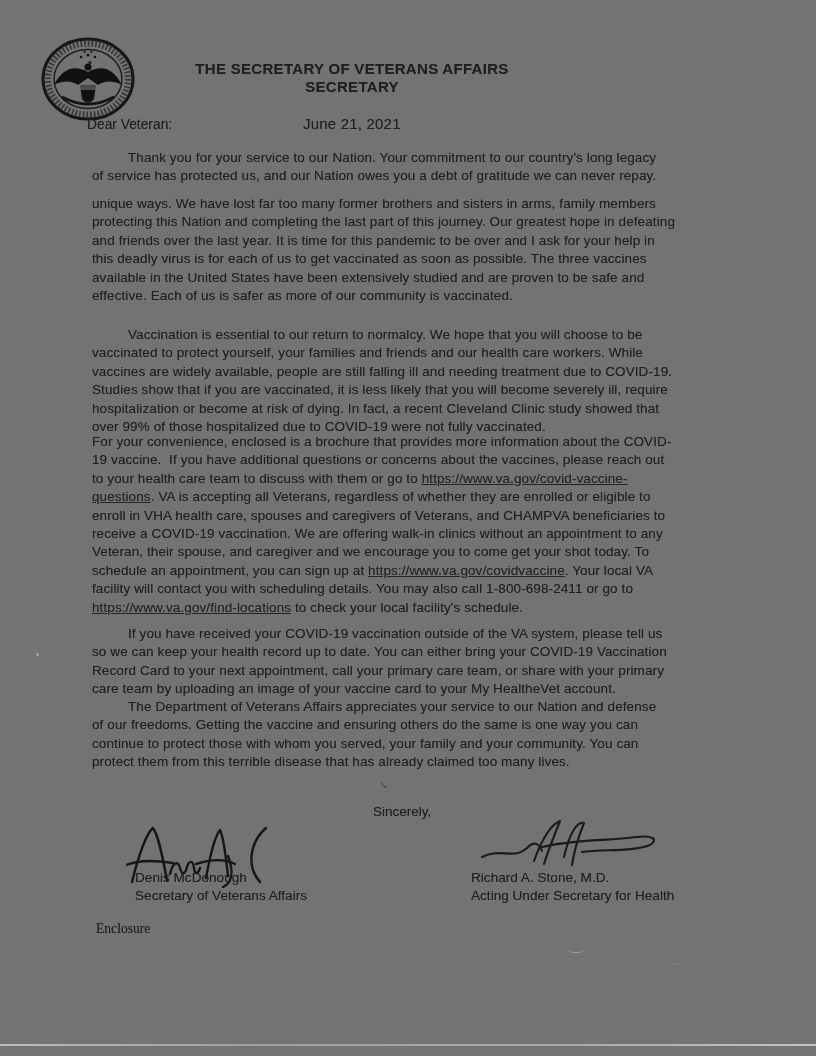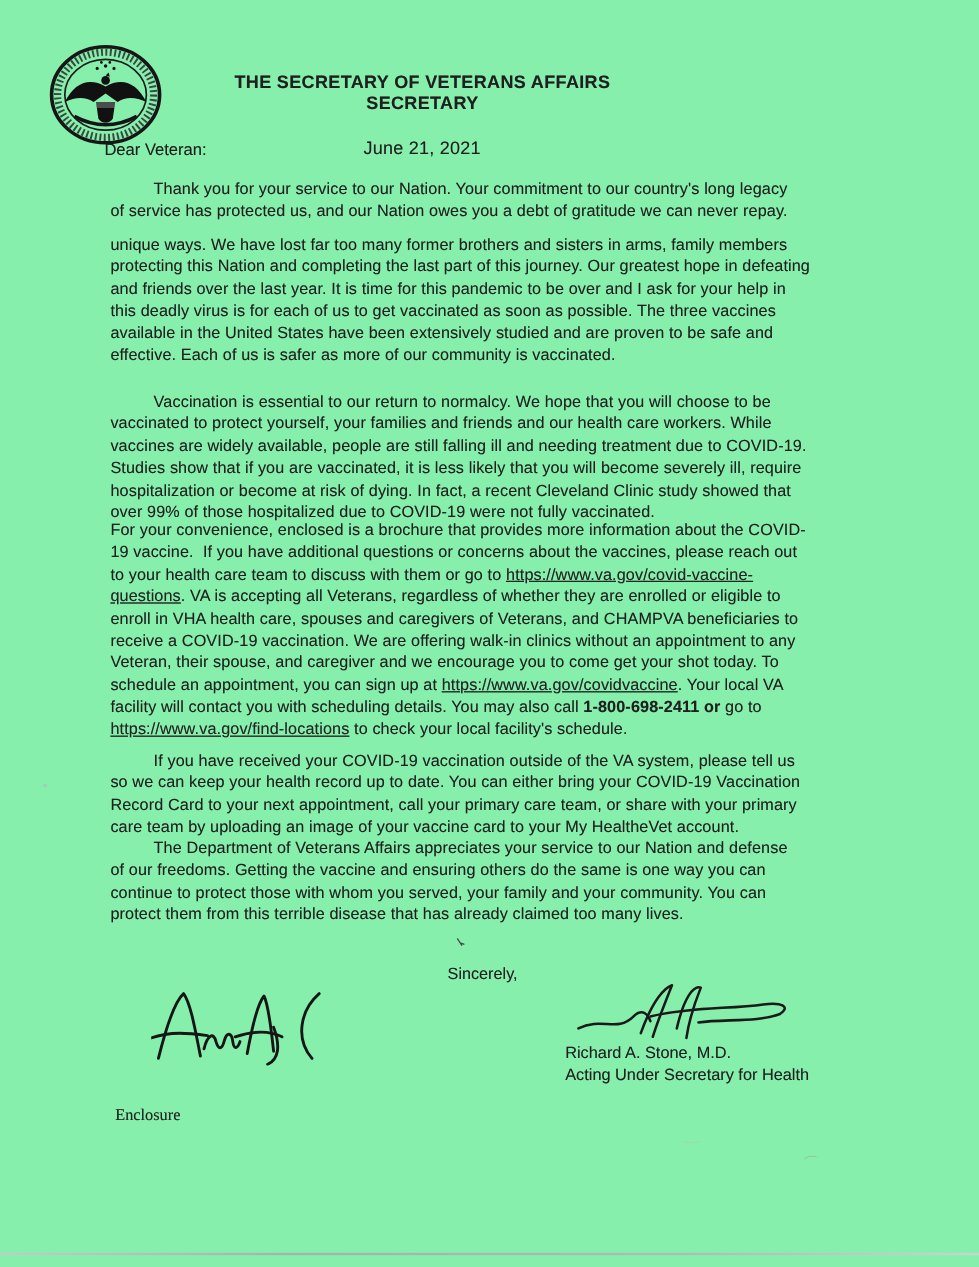--- a/index.html
+++ b/index.html
@@ -1,34 +1,34 @@
 <!DOCTYPE html>
 <html><head>
 <meta charset="utf-8">
 <style>
   html,body { margin:0; padding:0; background:#e8e8e8; }
   .page {
     position:relative; width:816px; height:1056px; margin:0 auto;
-    background:#86efac; overflow:hidden;
+    background:#737373; overflow:hidden;
     font-family:"Liberation Sans", sans-serif; color:#1f1f1f;
     text-shadow:0 0 0.4px rgba(0,0,0,0.35);
   }
   
   .seal { position:absolute; left:40px; top:37px; }
   .org  { position:absolute; left:92px; top:60px; width:520px; text-align:center;
           font-weight:bold; font-size:15px; line-height:17.5px; letter-spacing:0.3px; }
   .salutation { position:absolute; left:87px; top:117px; font-size:13.8px; }
   .date { position:absolute; left:303px; top:115px; font-size:15px; letter-spacing:0.2px; }
   
   .para { position:absolute; left:92px; width:660px; }
   .p1{top:149px} .p2{top:195px} .p3{top:326px} .p4{top:433px} .p5{top:625px} .p6{top:698px}
   .line { white-space:pre; line-height:18.4px; font-size:13.5px; letter-spacing:0.1px; }
   .line.indent { padding-left:36px; }
   .url { text-decoration:underline; color:#242424; }
-  .bold { font-weight:bold; }
+  .bold { font-weight:normal; }
   
   .closing { position:absolute; left:373px; top:804px; font-size:13.5px; }
   .sig { position:absolute; }
   .sig-left  { left:126px; top:824px; }
   .sig-right { left:480px; top:819px; }
   .signer { position:absolute; font-size:13.6px; line-height:18.4px; }
   .signer-left  { left:135px; top:869px; }
   .signer-right { left:471px; top:869px; }
   .enclosure { position:absolute; left:96px; top:921px; font-size:13.6px;font-family:Liberation Serif, serif; }
   
@@ -138,20 +138,24 @@
     <path d="M140,4 C124,18 120,42 134,58"></path>
   </svg>
 
   <svg class="sig sig-right" width="182" height="50" viewBox="0 0 182 50" fill="none" stroke="#1a1a1a" stroke-width="2.1" stroke-linecap="round" stroke-linejoin="round">
     <path d="M2,38 C22,28 34,42 48,28 C55,21 60,26 62,32"></path>
     <path d="M54,42 C64,14 74,4 80,2 C76,12 68,32 64,45"></path>
     <path d="M84,38 C90,12 98,2 104,4 C100,14 94,32 92,46"></path>
     <path d="M62,28 C96,20 128,22 156,18 C172,16 179,20 170,26 C152,33 124,30 102,33"></path>
   </svg>
 
+  <div class="signer signer-left">
+    <div>Denis McDonough</div>
+    <div>Secretary of Veterans Affairs</div>
+  </div>
   <div class="signer signer-right">
     <div>Richard A. Stone, M.D.</div>
     <div>Acting Under Secretary for Health</div>
   </div>
 
   <div class="enclosure">Enclosure</div>
 
   <svg class="artifact a-tick" width="8" height="11" viewBox="0 0 8 11">
     <path d="M1,1 L5,7 M4,5 L7,6" stroke="#4a4a4a" stroke-width="1.1" fill="none"></path>
   </svg>

